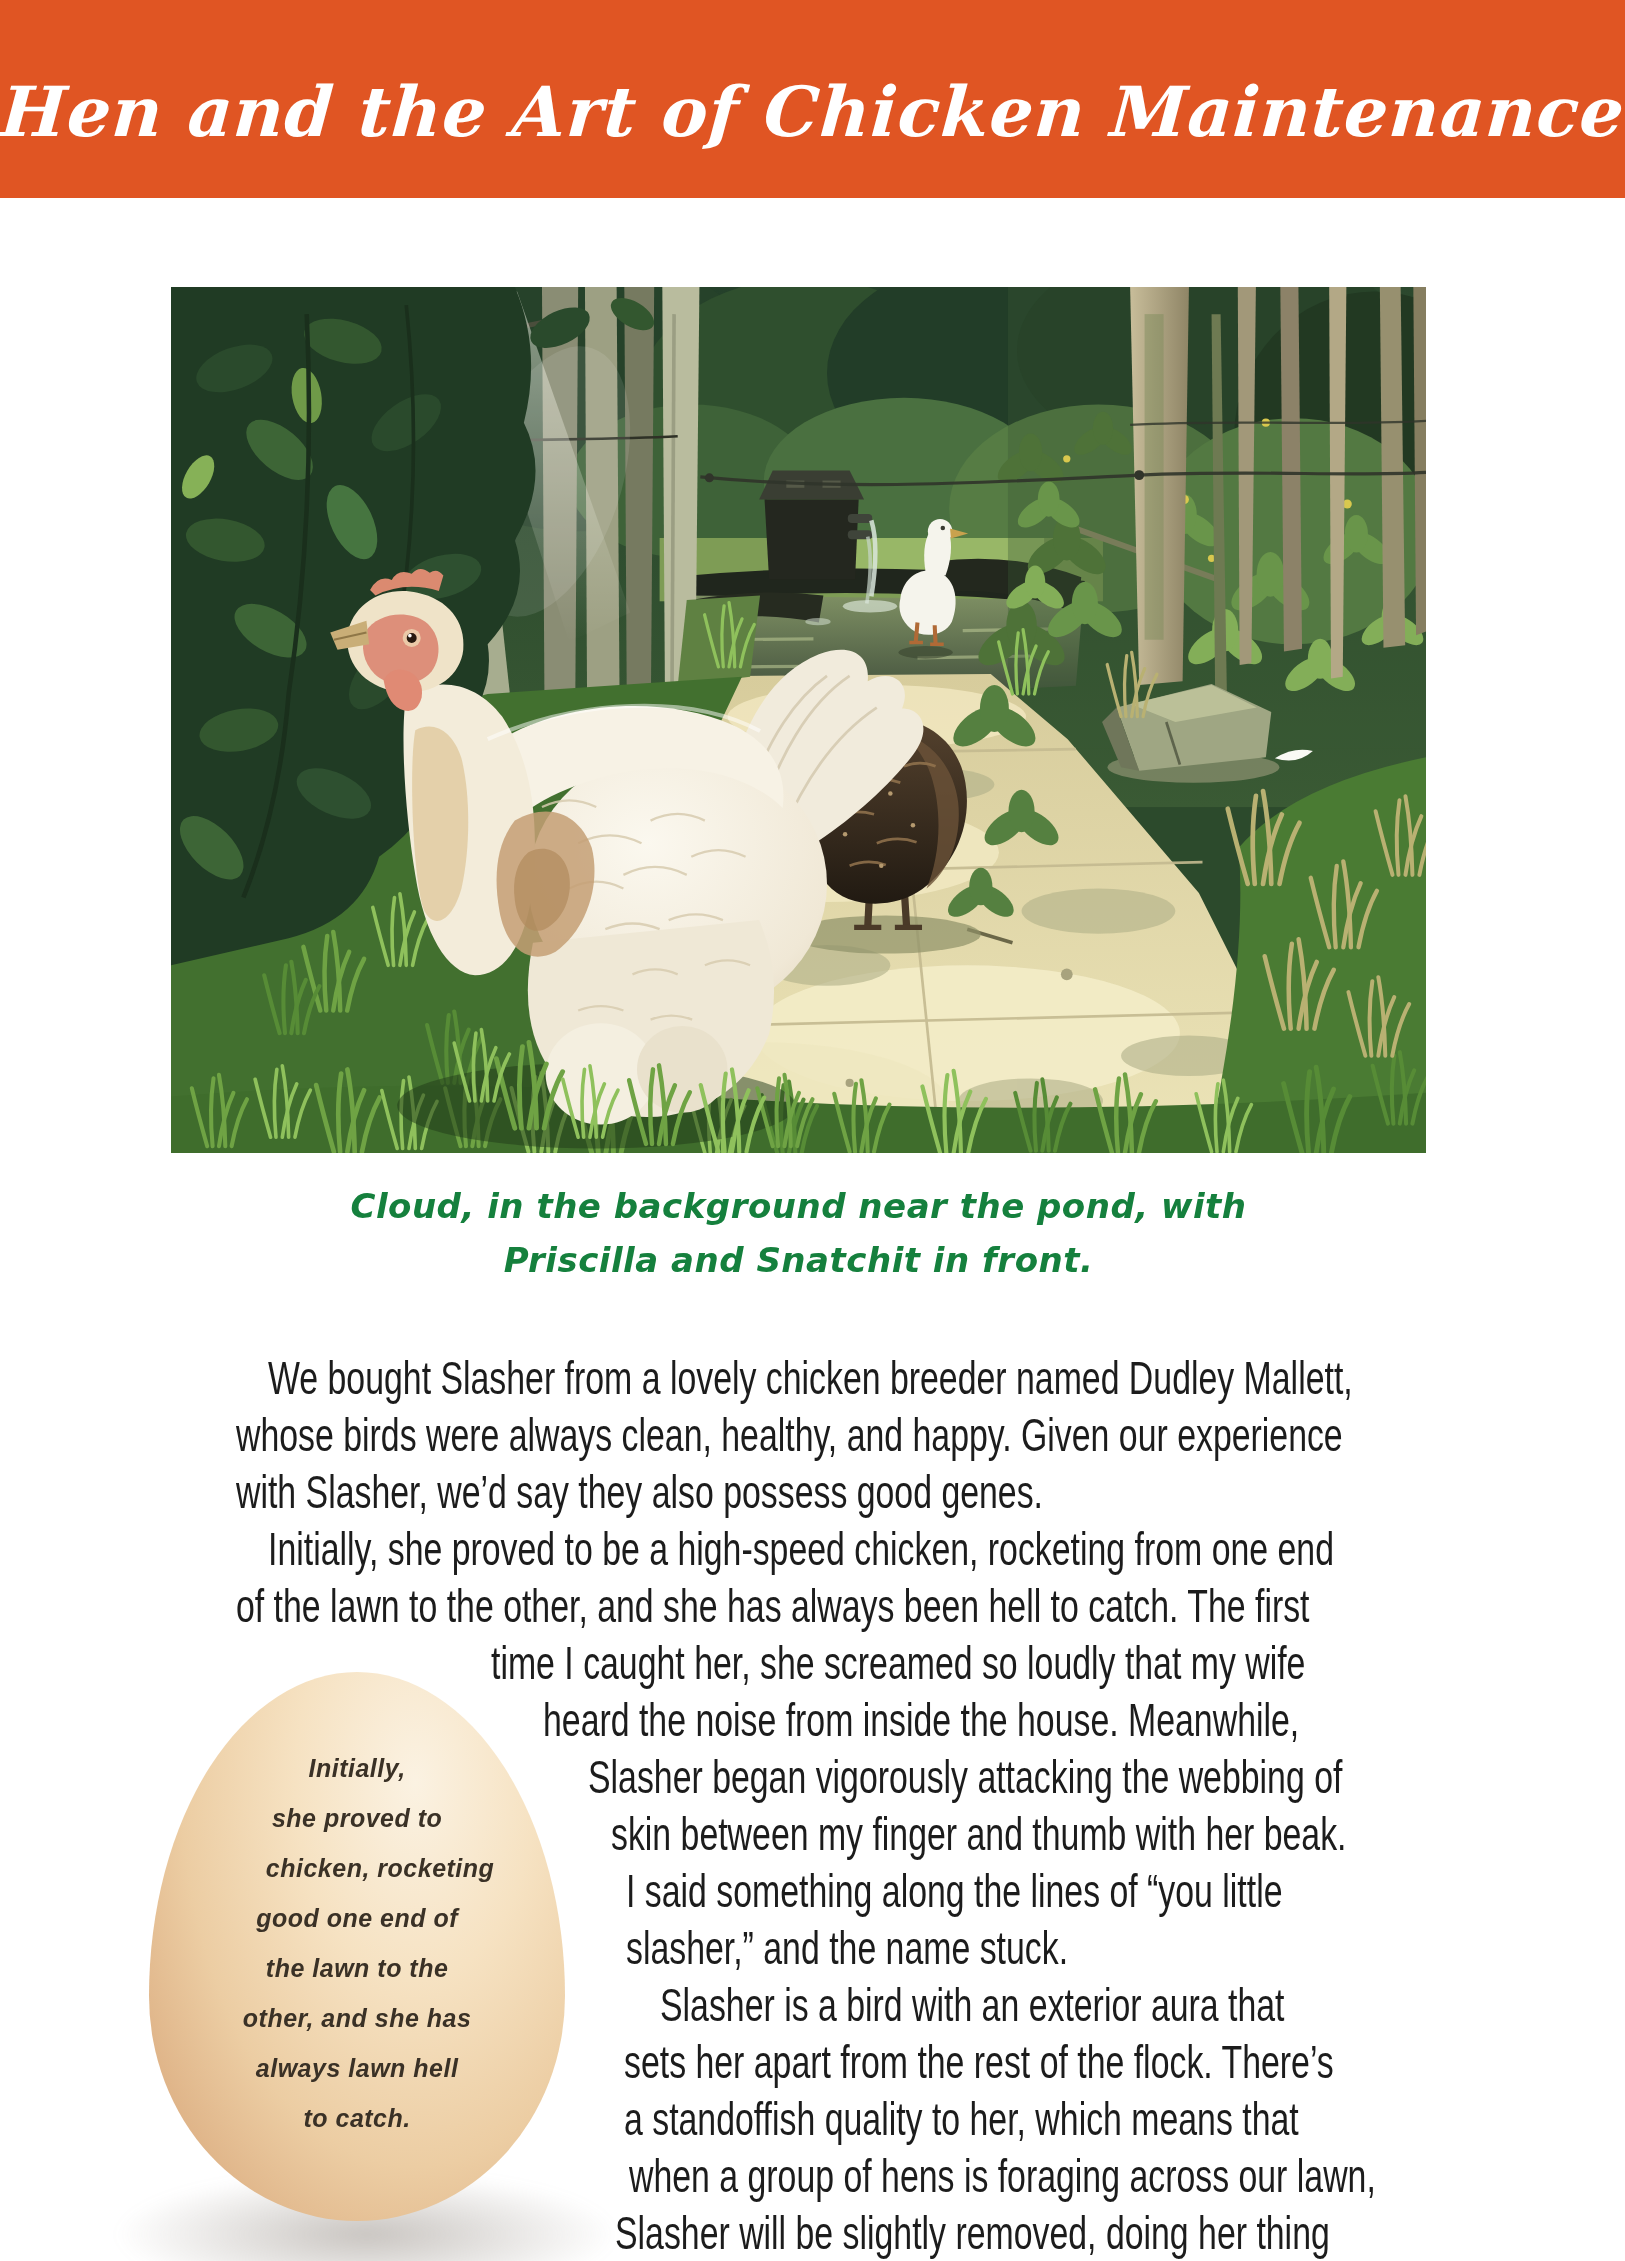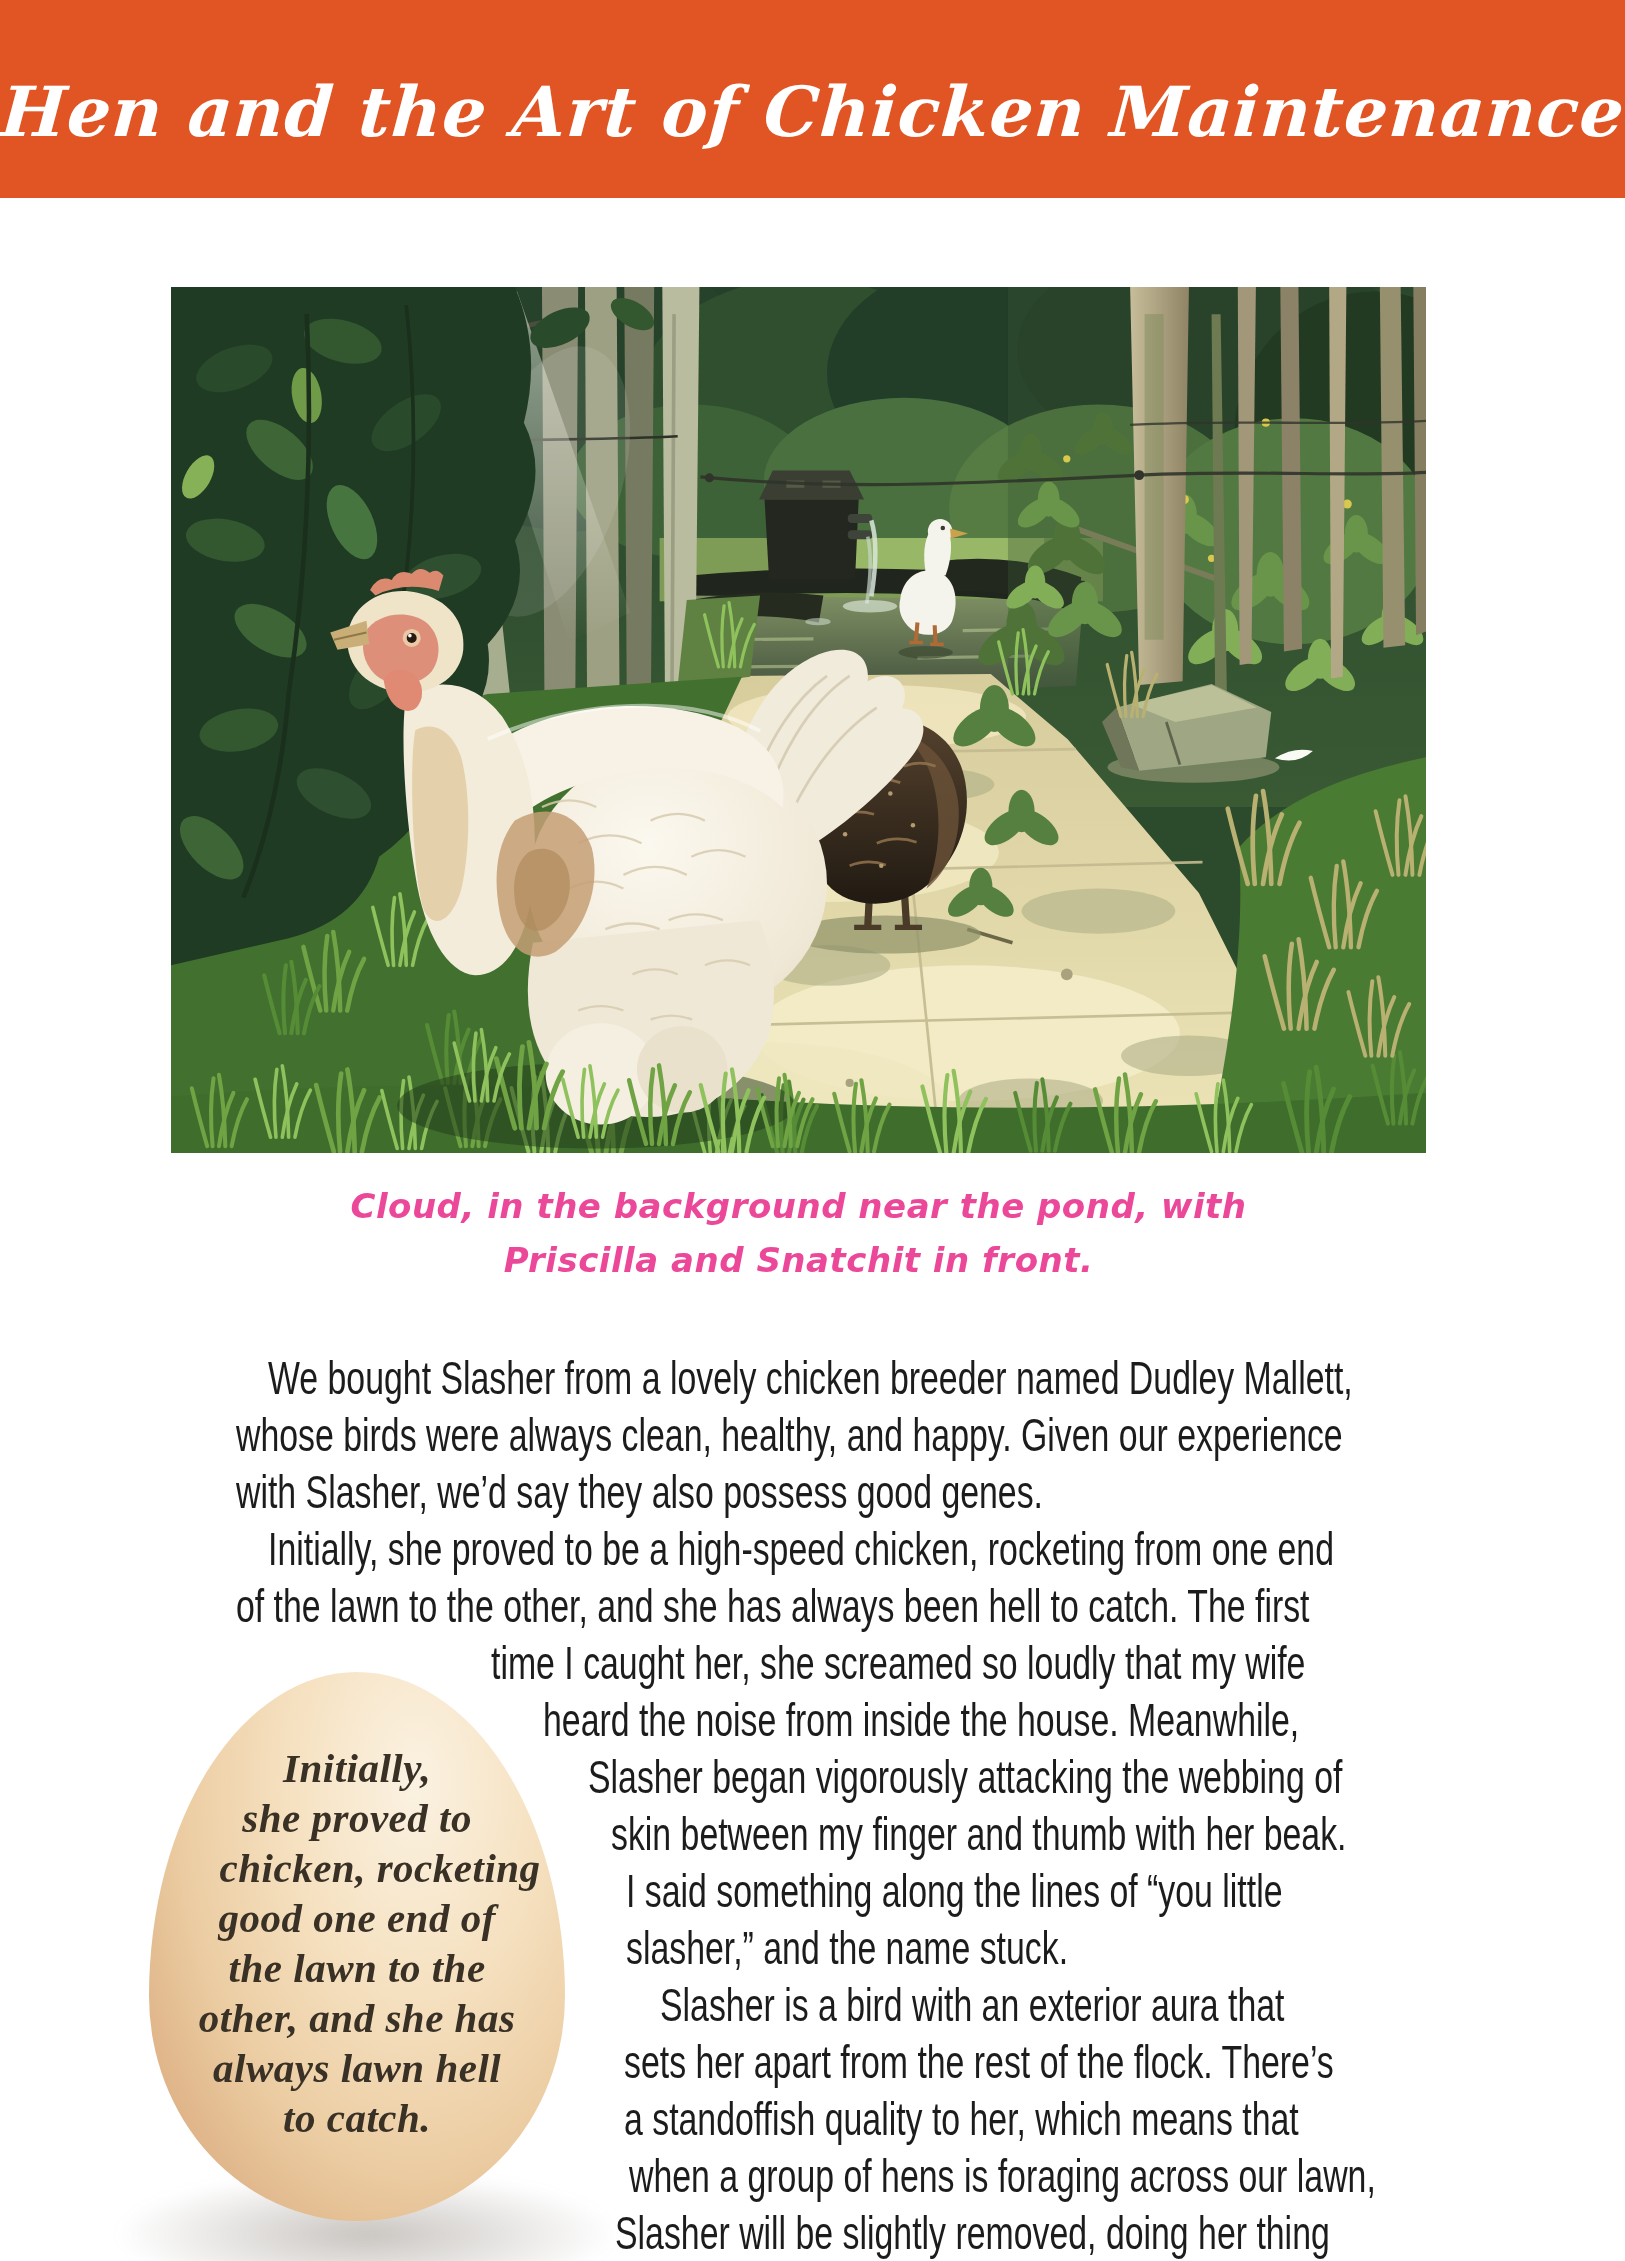--- a/index.html
+++ b/index.html
@@ -15,21 +15,21 @@
     font-size:69px;line-height:72px;color:#ffffff;letter-spacing:0.9px;
     transform:skewX(-4deg);
   }
   
   .photo{position:absolute;left:171px;top:287px;width:1255px;height:866px;overflow:hidden;background:#2C4A2C;}
   .photo svg{display:block;width:100%;height:100%;}
   
   .caption{position:absolute;left:171px;top:1179px;width:1255px;text-align:center;}
   .caption-line{
     font-family:"DejaVu Sans",sans-serif;font-style:italic;font-weight:bold;
-    font-size:34px;line-height:54px;color:#ec4899;letter-spacing:0.5px;
+    font-size:34px;line-height:54px;color:#15803d;letter-spacing:0.5px;
   }
   
   .body-text{position:absolute;left:0;top:0;width:1626px;height:2440px;pointer-events:none;}
   .body-line{
     position:absolute;white-space:nowrap;color:#1c1c1c;
     font-family:"Liberation Sans",sans-serif;font-size:47px;line-height:54px;
     transform:scaleX(0.72);transform-origin:0 50%;letter-spacing:0px;
   }
   
   .egg-shadow{
@@ -37,22 +37,22 @@
     background:radial-gradient(ellipse at 50% 50%, rgba(125,115,105,0.42) 0%, rgba(125,115,105,0) 70%);
     filter:blur(6.3px);
   }
   .egg{
     position:absolute;left:149px;top:1672px;width:416px;height:549px;
     border-radius:50% 50% 50% 50% / 59% 59% 41% 41%;
     background:radial-gradient(ellipse at 64% 20%, #FBF2E2 0%, #F6E2C2 32%, #ECCDA3 62%, #DDB084 86%, #D0A071 100%);
   }
   .egg-text{position:absolute;left:13.6px;top:71px;width:389px;text-align:center;}
   .egg-line{
-    font-family:Liberation Serif, serif;font-style:italic;font-weight:bold;
-    font-size:41px;line-height:50px;color:#3A3126;letter-spacing:0.5px;white-space:nowrap;
+    font-family:Liberation Sans, sans-serif;font-style:italic;font-weight:bold;
+    font-size:25px;line-height:50px;color:#3A3126;letter-spacing:0.5px;white-space:nowrap;
   }
 </style>
 </head>
 <body>
 
 <div class="page">
 
   <div class="banner" style="background: rgb(224, 85, 35);">
     <div class="banner-title" style="color: rgb(255, 255, 255);">Hen and the Art of Chicken Maintenance</div>
   </div>

